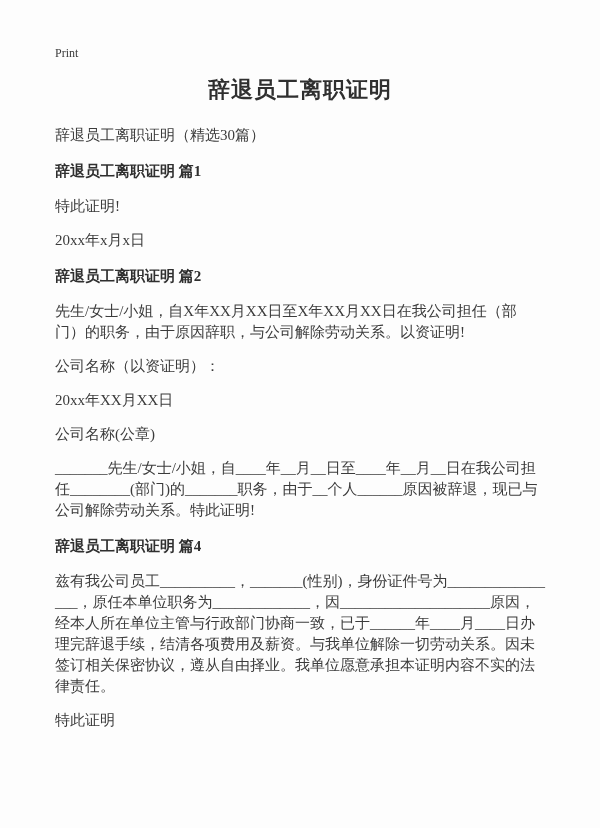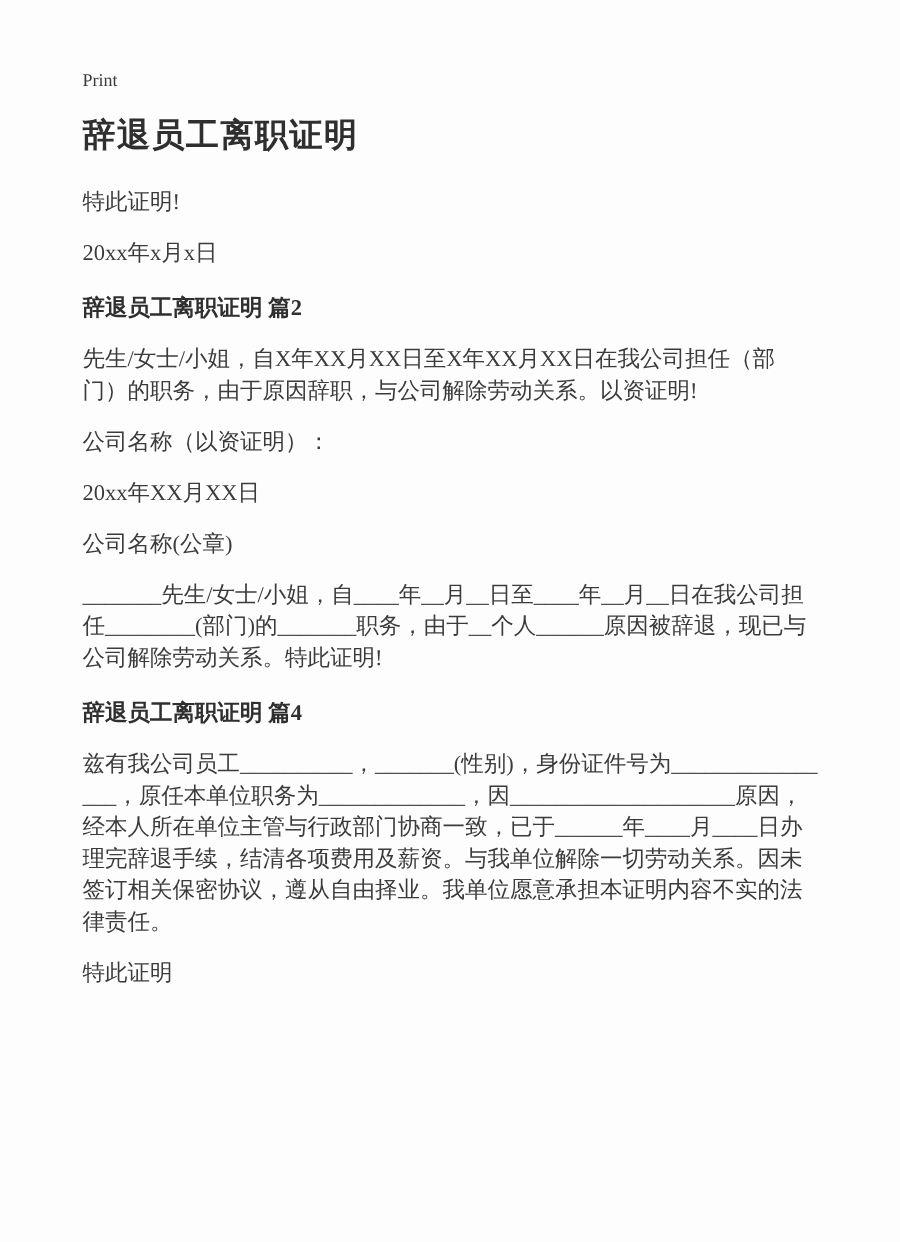--- a/index.html
+++ b/index.html
@@ -23,20 +23,21 @@
   }
   .print-link {
     font-size: 12px;
     color: var(--text-color, #3b3b3b);
     margin: 0 0 14px 0;
     cursor: pointer;
   }
   h1.doc-title {
     font-size: 22px;
     font-weight: bold;
+    text-align: center;
     color: var(--heading-color, #2f2f2f);
     margin: 6px 0 20px 0;
     letter-spacing: 1px;
   }
   p.body-text {
     font-size: 15px;
     line-height: 21px;
     margin: 13px 0;
     word-break: break-all;
     overflow-wrap: anywhere;
@@ -50,21 +51,23 @@
 </style>
 </head>
 <body>
 
 <div class="page">
 
   <div class="print-link">Print</div>
 
   <h1 class="doc-title">辞退员工离职证明</h1>
 
+  <p class="body-text">辞退员工离职证明（精选30篇）</p>
 
+  <h2 class="section-heading">辞退员工离职证明 篇1</h2>
   <p class="body-text">特此证明!</p>
   <p class="body-text">20xx年x月x日</p>
 
   <h2 class="section-heading">辞退员工离职证明 篇2</h2>
   <p class="body-text">先生/女士/小姐，自X年XX月XX日至X年XX月XX日在我公司担任（部门）的职务，由于原因辞职，与公司解除劳动关系。以资证明!</p>
   <p class="body-text">公司名称（以资证明）：</p>
   <p class="body-text">20xx年XX月XX日</p>
 
   <p class="body-text">公司名称(公章)</p>
   <p class="body-text">_______先生/女士/小姐，自____年__月__日至____年__月__日在我公司担任________(部门)的_______职务，由于__个人______原因被辞退，现已与公司解除劳动关系。特此证明!</p>

